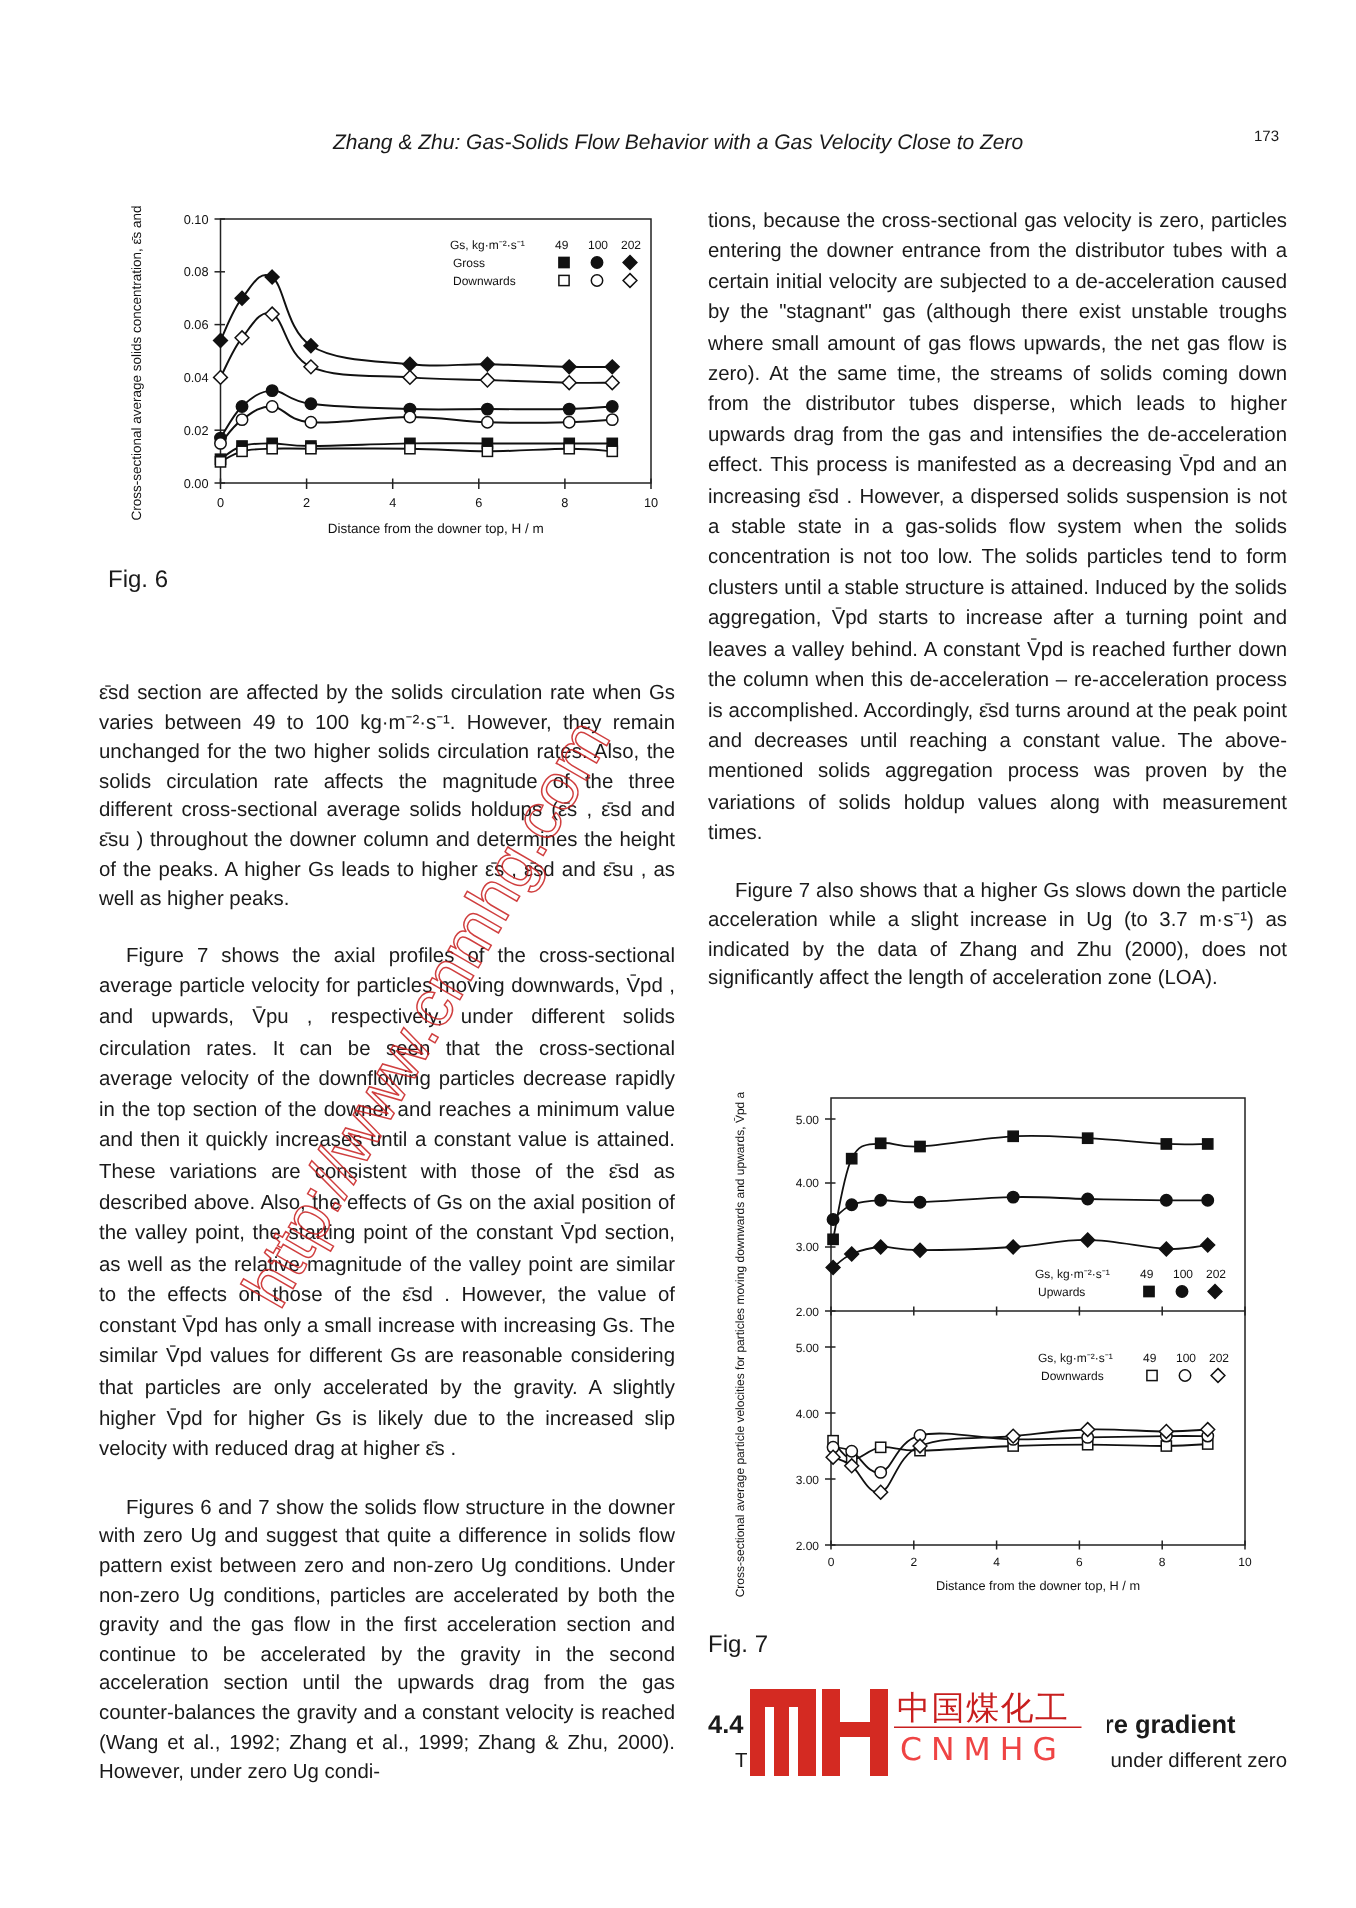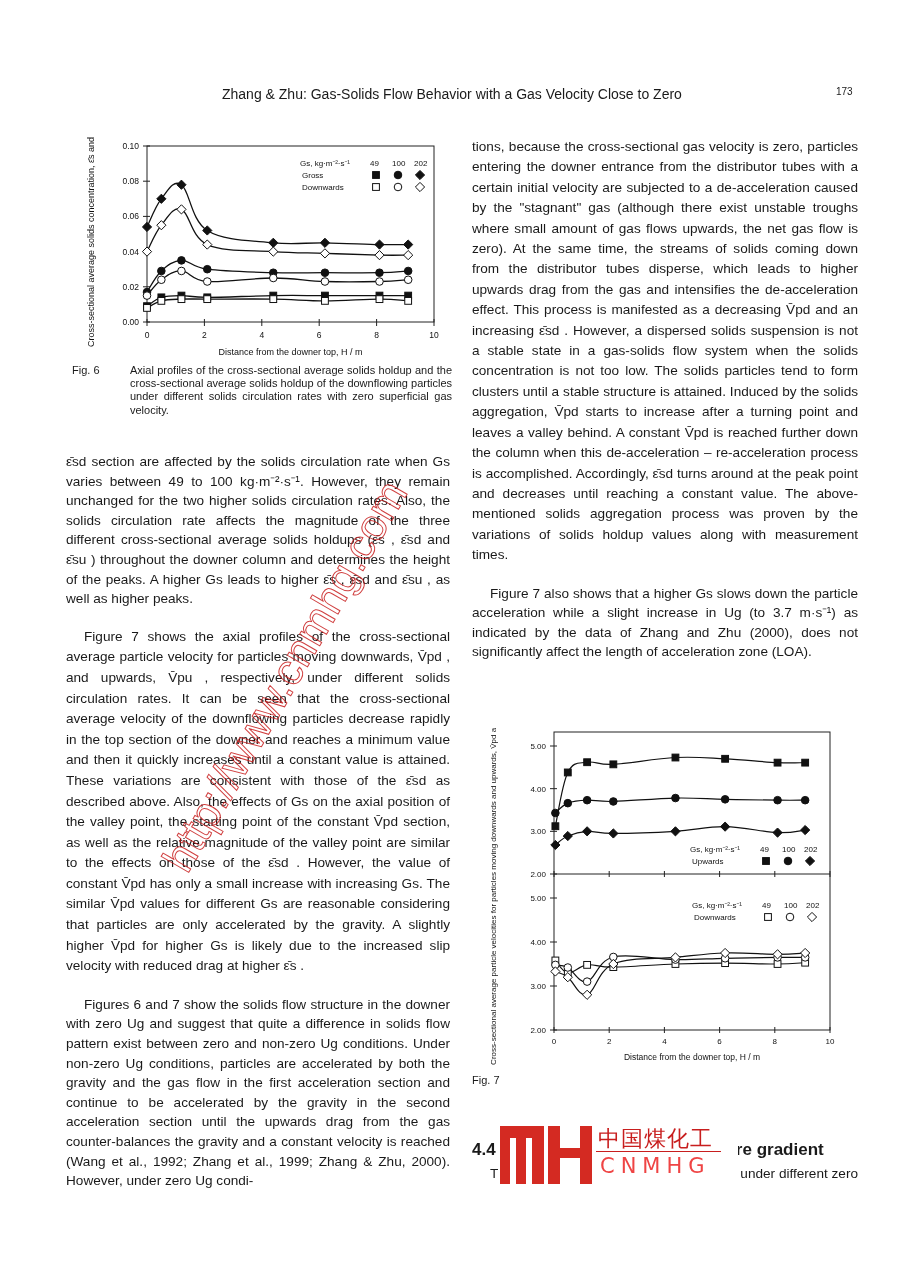--- a/index.html
+++ b/index.html
@@ -1,25 +1,25 @@
 <!DOCTYPE html>
 <html><head>
 <meta charset="utf-8">
 <style>
   html, body { margin: 0; padding: 0; background: #ffffff; }
   body { width: 904px; height: 1272px; position: relative; overflow: hidden;
          font-family: "Liberation Sans", sans-serif; color: #1a1a1a; }
-  .header { position: absolute; top: 86px; left: 222px; width: 630px; font-size: 14px; }
+  .header { position: absolute; top: 86px; left: 222px; width: 630px; font-size: 14px; font-style: italic; }
   .pagenum { position: absolute; top: 86px; left: 836px; font-size: 10px; }
   .col { position: absolute; font-size: 13.6px; line-height: 19.6px; text-align: justify; }
   .col-left { left: 66px; width: 384px; }
   .col-right { left: 472px; width: 386px; }
   .para { margin: 0; text-indent: 0; }
   .para.indent { text-indent: 18px; margin-top: 18px; }
-  .caption { font-size: 11px; line-height: 13.2px; display: flex; text-align: justify; }
+  .caption { font-size: 16px; line-height: 13.2px; display: flex; text-align: justify; margin-top: 16px; }
   .caption .lbl { width: 58px; flex: none; }
   .caption .txt { flex: 1; }
   .sect { font-size: 17px; font-weight: bold; margin: 0; }
   svg text { font-family: "Liberation Sans", sans-serif; }
   .wm-url { position: absolute; color: #c81e1e; font-size: 44px; font-weight: normal;
             transform-origin: left bottom; opacity: 0.85; pointer-events: none;
             font-family: "Liberation Sans", sans-serif; -webkit-text-stroke: 1px #c81e1e; color: transparent; }
   .logo { position: absolute; left: 498px; top: 1124px; width: 240px; height: 62px; background: #fff; }
   .logo .mark { position: absolute; left: 0; top: 0; }
   .logo .cn { position: absolute; left: 100px; top: 0px; font-size: 22px; color: #c81e1e; font-family: "DejaVu Sans", sans-serif; letter-spacing: 1px; }
@@ -123,21 +123,20 @@
     <circle cx="326" cy="39" r="3.8" fill="#111" stroke="#111" stroke-width="1"></circle>
     <path d="M348 34.4 L352.59999999999997 39 L348 43.6 L343.40000000000003 39 Z" fill="#111" stroke="#111" stroke-width="1"></path>
     <text x="230" y="54" font-size="8" fill="#111">Downwards</text>
     <rect x="300.6" y="47.6" width="6.8" height="6.8" fill="#fff" stroke="#111" stroke-width="1"></rect>
     <circle cx="326" cy="51" r="3.8" fill="#fff" stroke="#111" stroke-width="1"></circle>
     <path d="M348 46.4 L352.59999999999997 51 L348 55.6 L343.40000000000003 51 Z" fill="#fff" stroke="#111" stroke-width="1"></path>
   </svg>
 
 <div class="caption" style="position:absolute;left:72px;top:364px;width:380px;">
   <span class="lbl">Fig. 6</span>
-  <span class="txt">Axial profiles of the cross-sectional average solids holdup and the cross-sectional average solids holdup of the downflowing particles under different solids circulation rates with zero superficial gas velocity.</span>
 </div>
 
 <div class="col col-left" style="top:452px;">
   <p class="para">ε̄sd section are affected by the solids circulation rate when Gs varies between 49 to 100 kg·m⁻²·s⁻¹. However, they remain unchanged for the two higher solids circulation rates. Also, the solids circulation rate affects the magnitude of the three different cross-sectional average solids holdups (ε̄s , ε̄sd and ε̄su ) throughout the downer column and determines the height of the peaks. A higher Gs leads to higher ε̄s , ε̄sd and ε̄su , as well as higher peaks.</p>
   <p class="para indent" style="line-height:20.6px;">Figure 7 shows the axial profiles of the cross-sectional average particle velocity for particles moving downwards, V̄pd , and upwards, V̄pu , respectively, under different solids circulation rates. It can be seen that the cross-sectional average velocity of the downflowing particles decrease rapidly in the top section of the downer and reaches a minimum value and then it quickly increases until a constant value is attained. These variations are consistent with those of the ε̄sd as described above. Also, the effects of Gs on the axial position of the valley point, the starting point of the constant V̄pd section, as well as the relative magnitude of the valley point are similar to the effects on those of the ε̄sd . However, the value of constant V̄pd has only a small increase with increasing Gs. The similar V̄pd values for different Gs are reasonable considering that particles are only accelerated by the gravity. A slightly higher V̄pd for higher Gs is likely due to the increased slip velocity with reduced drag at higher ε̄s .</p>
   <p class="para indent">Figures 6 and 7 show the solids flow structure in the downer with zero Ug and suggest that quite a difference in solids flow pattern exist between zero and non-zero Ug conditions. Under non-zero Ug conditions, particles are accelerated by both the gravity and the gas flow in the first acceleration section and continue to be accelerated by the gravity in the second acceleration section until the upwards drag from the gas counter-balances the gravity and a constant velocity is reached (Wang et al., 1992; Zhang et al., 1999; Zhang &amp; Zhu, 2000). However, under zero Ug condi-</p>
 </div>
 
 <div class="col col-right" style="top:137px;">
   <p class="para" style="line-height:20.4px;">tions, because the cross-sectional gas velocity is zero, particles entering the downer entrance from the distributor tubes with a certain initial velocity are subjected to a de-acceleration caused by the "stagnant" gas (although there exist unstable troughs where small amount of gas flows upwards, the net gas flow is zero). At the same time, the streams of solids coming down from the distributor tubes disperse, which leads to higher upwards drag from the gas and intensifies the de-acceleration effect. This process is manifested as a decreasing V̄pd and an increasing ε̄sd . However, a dispersed solids suspension is not a stable state in a gas-solids flow system when the solids concentration is not too low. The solids particles tend to form clusters until a stable structure is attained. Induced by the solids aggregation, V̄pd starts to increase after a turning point and leaves a valley behind. A constant V̄pd is reached further down the column when this de-acceleration – re-acceleration process is accomplished. Accordingly, ε̄sd turns around at the peak point and decreases until reaching a constant value. The above-mentioned solids aggregation process was proven by the variations of solids holdup values along with measurement times.</p>

